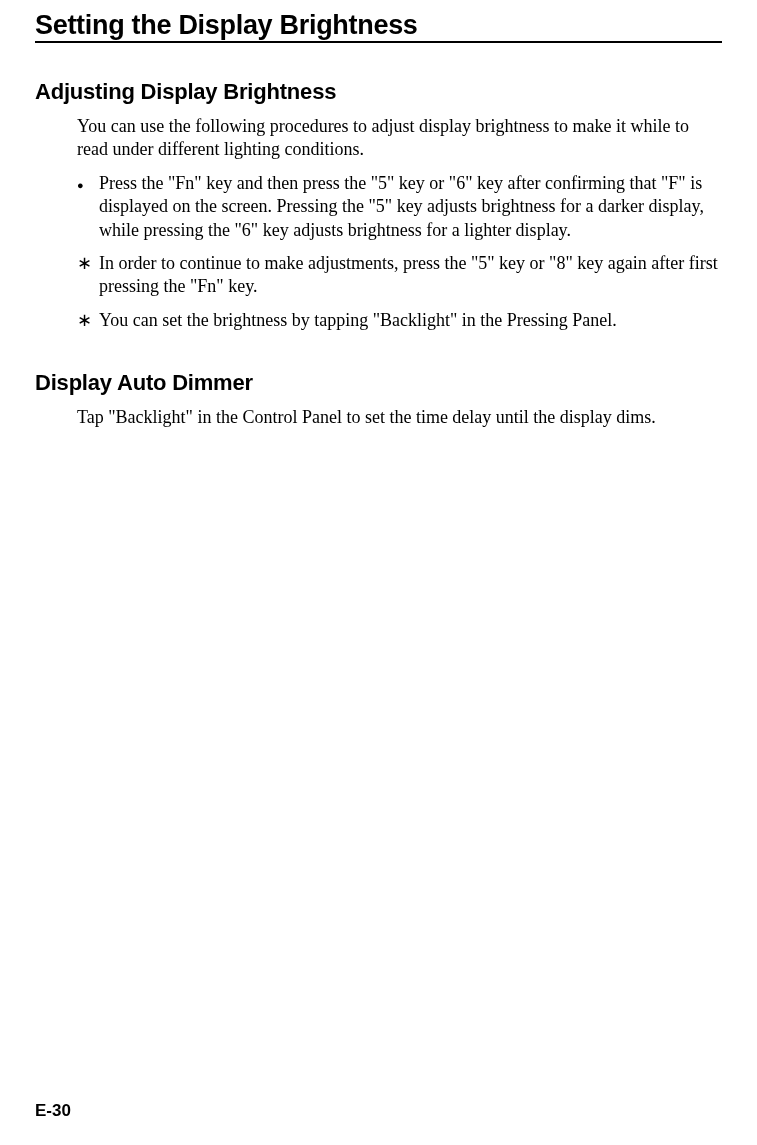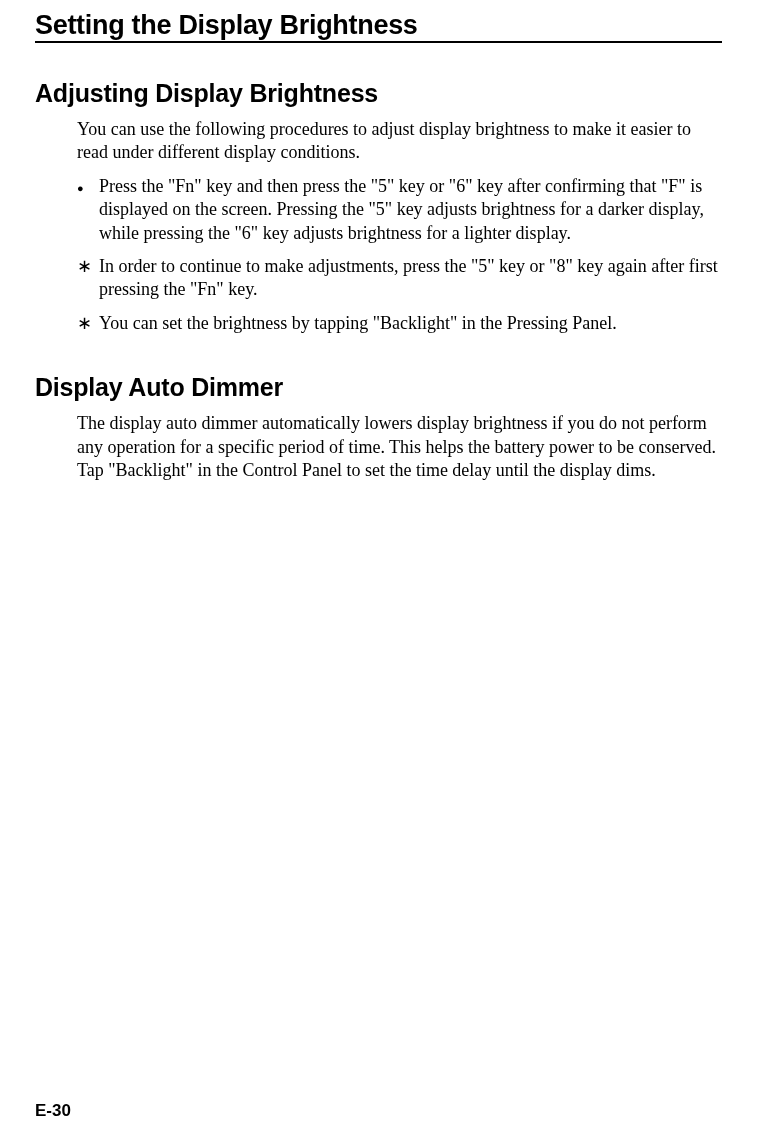--- a/index.html
+++ b/index.html
@@ -20,21 +20,21 @@
       font-family: Helvetica, Arial, sans-serif;
       font-weight: bold;
       font-size: 27px;
       letter-spacing: -0.3px;
       border-bottom: 2px solid #000;
       margin-bottom: 36px;
     }
     .subsection-title {
       font-family: Helvetica, Arial, sans-serif;
       font-weight: bold;
-      font-size: 25px;
+      font-size: 22px;
       margin-bottom: 10px;
       letter-spacing: -0.2px;
     }
     .content-block {
       padding-left: 42px;
       margin-bottom: 38px;
     }
     .intro {
       font-size: 18px;
       line-height: 1.3;
@@ -64,21 +64,21 @@
     }
   </style>
 </head>
 <body>
 
 <h1 class="page-title">Setting the Display Brightness</h1>
 
 <div>
   <h2 class="subsection-title">Adjusting Display Brightness</h2>
   <div class="content-block">
-    <p class="intro">You can use the following procedures to adjust display brightness to make it easier to read under different display conditions.</p>
+    <p class="intro">You can use the following procedures to adjust display brightness to make it while to read under different lighting conditions.</p>
 
     <div class="bullet-row">
       <div class="bullet-mark" style="font-size:11px; padding-top:6px;">●</div>
       <div class="bullet-text">Press the "Fn" key and then press the "5" key or "6" key after confirming that "F" is displayed on the screen. Pressing the "5" key adjusts brightness for a darker display, while pressing the "6" key adjusts brightness for a lighter display.</div>
     </div>
 
     <div class="bullet-row">
       <div class="bullet-mark">∗</div>
       <div class="bullet-text">In order to continue to make adjustments, press the "5" key or "8" key again after first pressing the "Fn" key.</div>
     </div>
@@ -86,18 +86,17 @@
     <div class="bullet-row">
       <div class="bullet-mark">∗</div>
       <div class="bullet-text">You can set the brightness by tapping "Backlight" in the Pressing Panel.</div>
     </div>
   </div>
 </div>
 
 <div>
   <h2 class="subsection-title">Display Auto Dimmer</h2>
   <div class="content-block">
-    <p class="intro" style="margin-bottom:0;">The display auto dimmer automatically lowers display brightness if you do not perform any operation for a specific period of time. This helps the battery power to be conserved.</p>
     <p class="intro" style="margin-bottom:0;">Tap "Backlight" in the Control Panel to set the time delay until the display dims.</p>
   </div>
 </div>
 
 <div class="page-number">E-30</div>
 
 </body></html>

